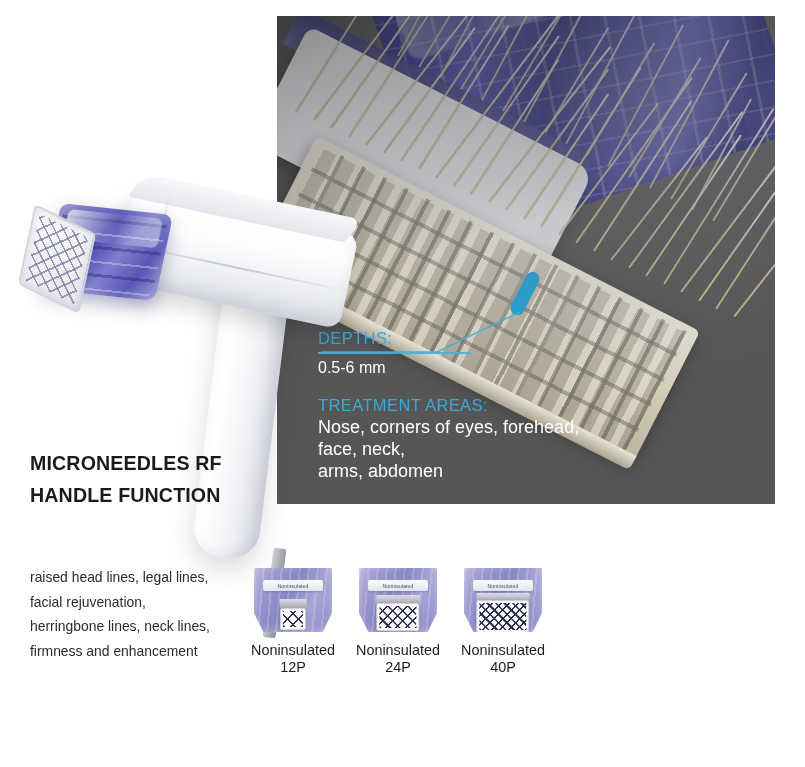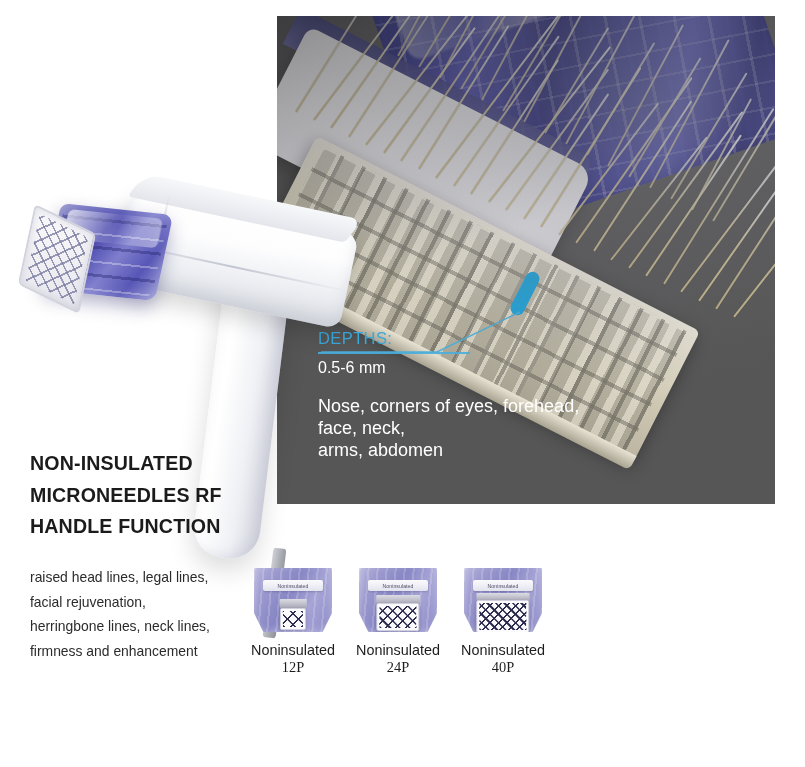--- a/index.html
+++ b/index.html
@@ -246,21 +246,21 @@
   }
   .cart .sideribs{
     position:absolute;inset:0;border-radius:7px;
     background:repeating-linear-gradient(95deg, rgba(255,255,255,.30) 0 2px, rgba(255,255,255,0) 2px 9px);
     opacity:.6;pointer-events:none;
   }
   .cart .caption{
     margin-top:10px;text-align:center;color:#1d1d1d;
     font-size:14.4px;line-height:1.16;
   }
-  .cart .caption .p2{display:block;font-family:Liberation Serif, serif;}
+  .cart .caption .p2{display:block;}
 
   
   #cart-12p{left:0;}
   #cart-12p .band{top:52%;width:34%;height:9px;}
   #cart-12p .grid{top:64%;width:31%;height:30%;}
   #cart-12p .grid .m{--sp:8px;}
   #cart-24p{left:105px;}
   #cart-24p .band{top:46%;width:56%;height:9px;}
   #cart-24p .grid{top:58%;width:53%;height:38%;}
   #cart-24p .grid .m{--sp:7px;}
@@ -357,20 +357,21 @@
 
     <div class="vignette"></div>
 
     <div class="lbl depths">DEPTHS:</div>
     <div class="underline"></div>
     <div class="block-depth">
       <p class="val">0.5-6 mm</p>
     </div>
 
     <div class="block-treat">
+      <div class="lbl">TREATMENT AREAS:</div>
       <p class="val">Nose, corners of eyes, forehead, face, neck,</p>
       <p class="val">arms, abdomen</p>
     </div>
   </div>
 
   <div class="handpiece">
     <div class="hp-grip"></div>
     <div class="hp-cable"></div>
     <div class="hp-head">
       <div class="topface"></div>
@@ -380,21 +381,20 @@
     <div class="hp-tip">
       <div class="hribs"></div>
       <div class="hgloss"></div>
     </div>
     <div class="hp-face">
       <div class="mesh"></div>
     </div>
   </div>
 
   <div class="headline">
-    <span class="hl">NON-INSULATED</span>
     <span class="hl">MICRONEEDLES RF</span>
     <span class="hl">HANDLE FUNCTION</span>
   </div>
 
   <div class="bodycopy">
     <span class="bl">raised head lines, legal lines,</span>
     <span class="bl">facial rejuvenation,</span>
     <span class="bl">herringbone lines, neck lines,</span>
     <span class="bl">firmness and enhancement</span>
   </div>

